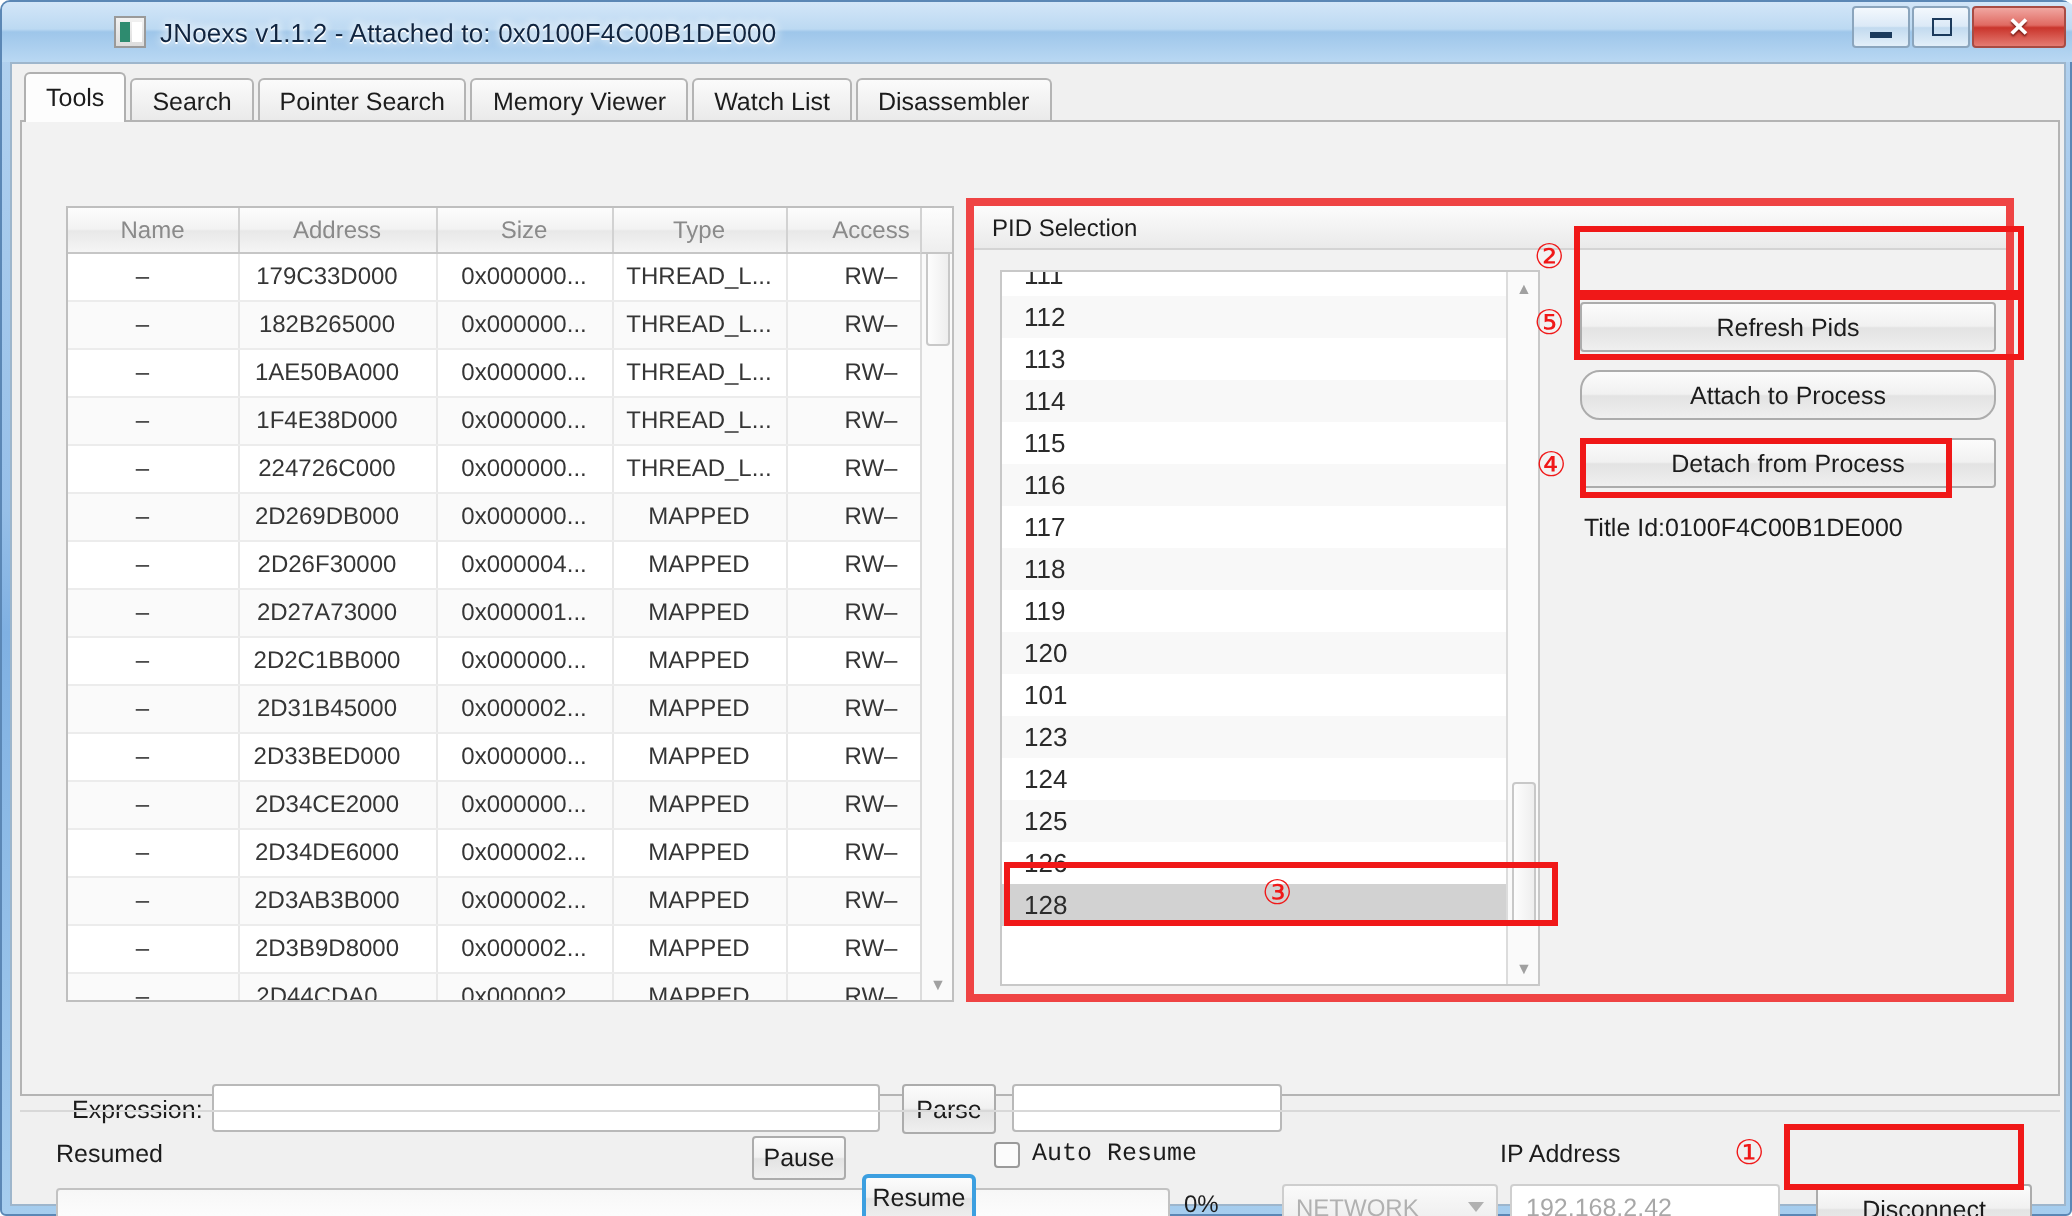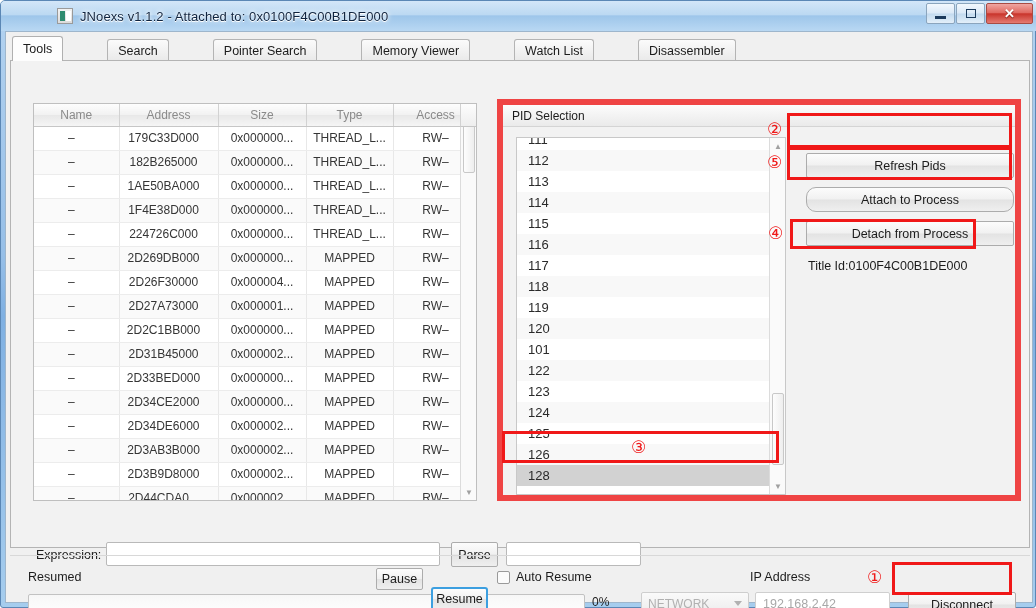--- a/index.html
+++ b/index.html
@@ -68,21 +68,21 @@
   .client {
     position: absolute; left: 4px; top: 30px;
     width: 1028px; height: 572px;
     background: #f0f0f0;
     border: 1px solid #9eb6cc;
   }
 
   
   .tabstrip {
     position: absolute; left: 6px; top: 4px;
-    height: 25px; display: flex; align-items: flex-end; gap: 42px;
+    height: 25px; display: flex; align-items: flex-end;
   }
   .tab {
     height: 22px; padding: 0 10px;
     display: flex; align-items: center;
     font-size: 12.5px; color: #1c1c1c;
     background: linear-gradient(to bottom, #fbfbfb, #e9e9e9);
     border: 1px solid #b4b4b4; border-bottom: none;
     border-radius: 3px 3px 0 0;
     margin-right: 2px; white-space: nowrap;
   }
@@ -150,23 +150,23 @@
   .hdr-corner {
     position: absolute; right: 0; top: 0;
     width: 16px; height: 23px;
     background: linear-gradient(to bottom, #fdfdfd, #eeeeee);
     border-bottom: 1px solid #c6c6c6; border-left: 1px solid #d2d2d2;
     z-index: 2;
   }
 
   
   .groupbox {
-    position: absolute; left: 486px; top: 38px;
+    position: absolute; left: 472px; top: 38px;
     width: 524px; height: 402px;
-    border: 6px solid #ef4444;
+    border: 4px solid #ef4444;
     background: #f2f2f2;
   }
   .groupbox .gb-title {
     position: absolute; left: 0; top: 0;
     width: 100%; height: 22px;
     background: linear-gradient(to bottom, #fcfcfc, #eaeaea);
     border-bottom: 1px solid #d4d4d4;
     font-size: 12px; color: #1c1c1c;
     display: flex; align-items: center; padding-left: 9px;
   }
@@ -242,21 +242,21 @@
     position: absolute; left: 582px; top: 39px;
     font-size: 12px; color: #1c1c1c;
   }
   .btn-pause  { position: absolute; left: 366px; top: 12px; width: 47px; height: 22px; }
   .btn-resume {
     position: absolute; left: 421px; top: 11px; width: 57px; height: 24px;
     border: 2px solid #3c9fe0; border-radius: 3px; margin-top: 20px;
   }
   .chk-wrap {
     position: absolute; left: 487px; top: 14px;
-    display: flex; align-items: center; gap: 6px;
+    display: flex; align-items: center; gap: 6px; font-family: Liberation Mono, monospace;
   }
   .chk-box {
     width: 13px; height: 13px;
     background: #fbfbfb; border: 1px solid #9a9a9a; border-radius: 2px;
   }
   .chk-lbl { font-size: 12.5px; color: #1c1c1c; }
   .ip-label {
     position: absolute; left: 740px; top: 14px;
     font-size: 12.5px; color: #1c1c1c;
   }
@@ -478,21 +478,20 @@
               <div class="pid-row">112</div>
               <div class="pid-row">113</div>
               <div class="pid-row">114</div>
               <div class="pid-row">115</div>
               <div class="pid-row">116</div>
               <div class="pid-row">117</div>
               <div class="pid-row">118</div>
               <div class="pid-row">119</div>
               <div class="pid-row">120</div>
               <div class="pid-row">101</div>
-              <div class="pid-row">122</div>
               <div class="pid-row">123</div>
               <div class="pid-row">124</div>
               <div class="pid-row">125</div>
               <div class="pid-row">126</div>
               <div class="pid-row selected">128</div>
             </div>
           <div class="vscroll">
             <div class="arrow up">▲</div>
             <div class="thumb" style="top:255px;height:72px;"></div>
             <div class="arrow down">▼</div>

